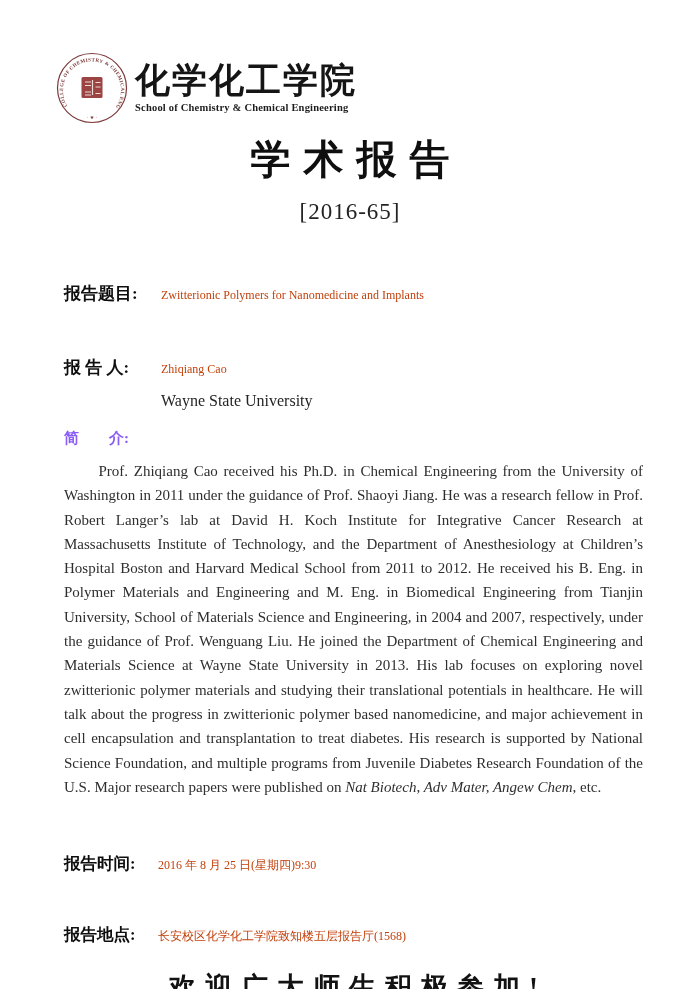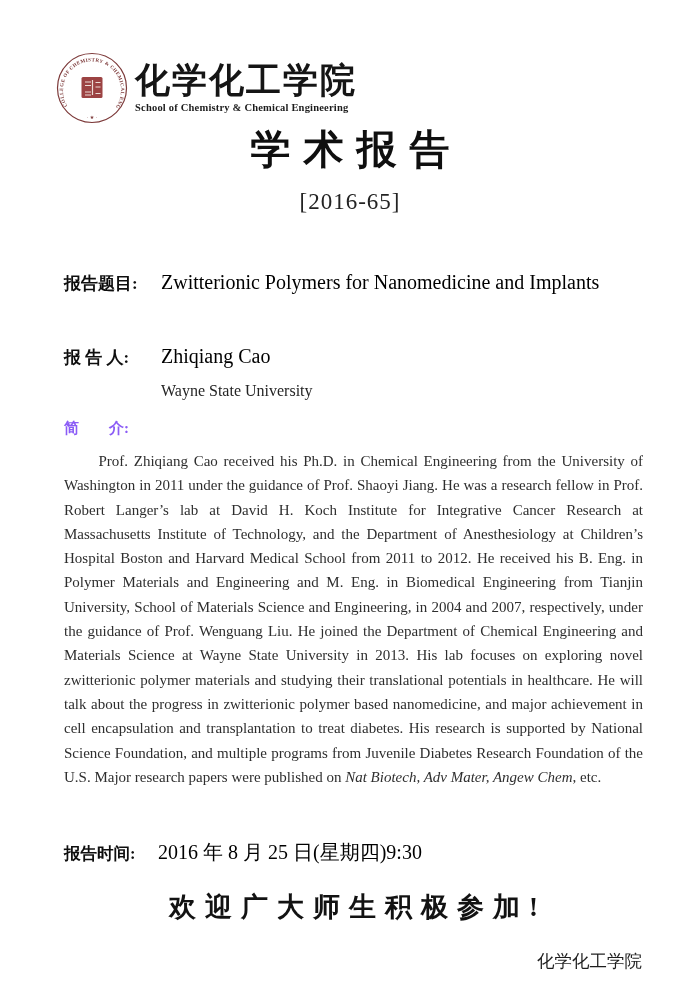--- a/index.html
+++ b/index.html
@@ -21,41 +21,41 @@
     font-family:"Liberation Serif","DejaVu Serif",serif;
   }
   .brand-en {
     font-size:10.5px; font-weight:700; color:#1c1c1c;
     letter-spacing:0.2px; margin-top:3px;
     font-family:Liberation Serif, serif;
   }
 
   
   .doc-title {
-    text-align:center; margin-top:2px;
+    text-align:center; margin-top:12px;
     font-size:40px; font-weight:700; color:#0f0f0f; line-height:1.2;
   }
   .doc-title span { display:inline-block; letter-spacing:13px; margin-right:-13px; }
   .report-no { text-align:center; margin-top:15px; font-size:23px; color:#232323; letter-spacing:1px; }
 
   
   .content { padding:0 57px 0 64px; }
   .field-row { display:flex; align-items:baseline; }
   .row-topic   { margin-top:23px; }
   .row-speaker { margin-top:17px; }
   .row-time    { margin-top:20px; }
   .row-venue   { margin-top:15px; }
   .lbl {
     flex:0 0 97px; font-weight:700; color:#0e0e0e; font-size:17px;
     white-space:nowrap;
     margin-top:34px;
   }
   .lbl-kai  { font-family:"Liberation Serif","DejaVu Serif",serif; }
   .lbl-hei  { font-family:Liberation Serif, serif; flex:0 0 94px; font-size:16.5px; }
-  .val { font-size:20px; color:#000000; }
+  .val { font-size:12px; color:#c2410c; }
   .affiliation { margin-top:13px; margin-left:97px; font-size:16px; color:#242424; }
   .intro-label { margin-top:19px; font-weight:700; font-size:15px; color:#8b5cf6; }
   .intro-para {
     margin-top:11px; text-align:justify; text-indent:2.3em;
     font-size:15px; line-height:24.3px; color:#2e2e2e;
   }
   .intro-para i { font-style:italic; }
 
   .welcome {
     text-align:center; margin-top:23px;
@@ -114,20 +114,24 @@
 
     <div class="intro-label lbl-kai">简　　介:</div>
 
     <p class="intro-para"><span>Prof. Zhiqiang Cao received his Ph.D. in Chemical Engineering from the University of Washington in 2011 under the guidance of Prof. Shaoyi Jiang. He was a research fellow in Prof. Robert Langer’s lab at David H. Koch Institute for Integrative Cancer Research at Massachusetts Institute of Technology, and the Department of Anesthesiology at Children’s Hospital Boston and Harvard Medical School from 2011 to 2012. He received his B. Eng. in Polymer Materials and Engineering and M. Eng. in Biomedical Engineering from Tianjin University, School of Materials Science and Engineering, in 2004 and 2007, respectively, under the guidance of Prof. Wenguang Liu. He joined the Department of Chemical Engineering and Materials Science at Wayne State University in 2013.  His lab focuses on exploring novel zwitterionic polymer materials and studying their translational potentials in healthcare. He will talk about the progress in zwitterionic polymer based nanomedicine, and major achievement in cell encapsulation and transplantation to treat diabetes. His research is supported by National Science Foundation, and multiple programs from Juvenile Diabetes Research Foundation of the U.S. Major research papers were published on </span><i>Nat Biotech, Adv Mater, Angew Chem</i><span>, etc.</span></p>
 
     <div class="field-row row-time">
       <div class="lbl lbl-hei">报告时间:</div>
       <div class="val">2016 年 8 月 25 日(星期四)9:30</div>
     </div>
 
+    <div class="field-row row-venue">
+      <div class="lbl lbl-hei">报告地点:</div>
+      <div class="val">长安校区化学化工学院致知楼五层报告厅(1568)</div>
+    </div>
 
     <div class="welcome">
       <span>欢迎广大师生积极参加!</span>
     </div>
   </div>
 
   <div class="footer">
     <div class="footer-sig">化学化工学院</div>
     <div class="footer-date">2016 年 8 月 20 日</div>
   </div>

